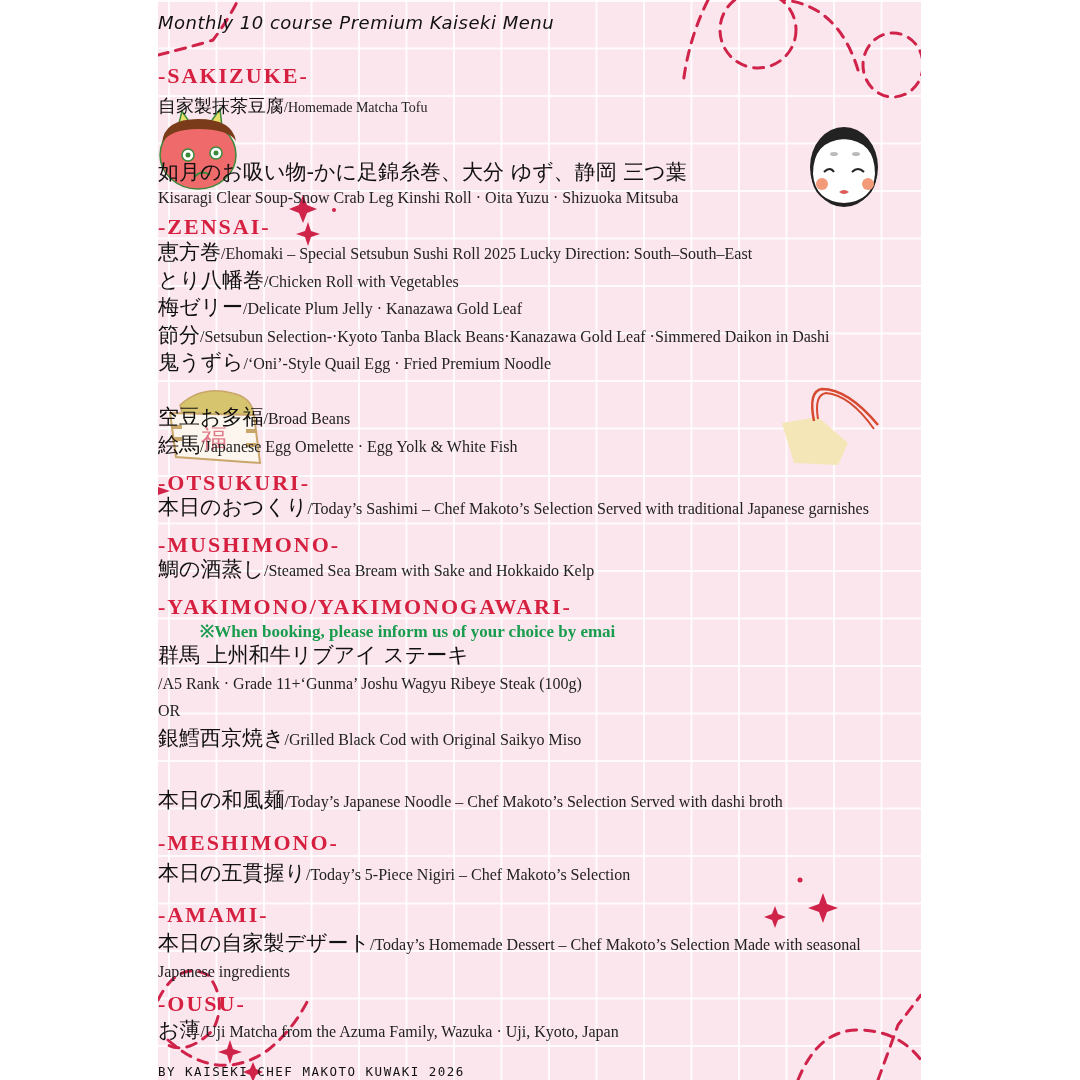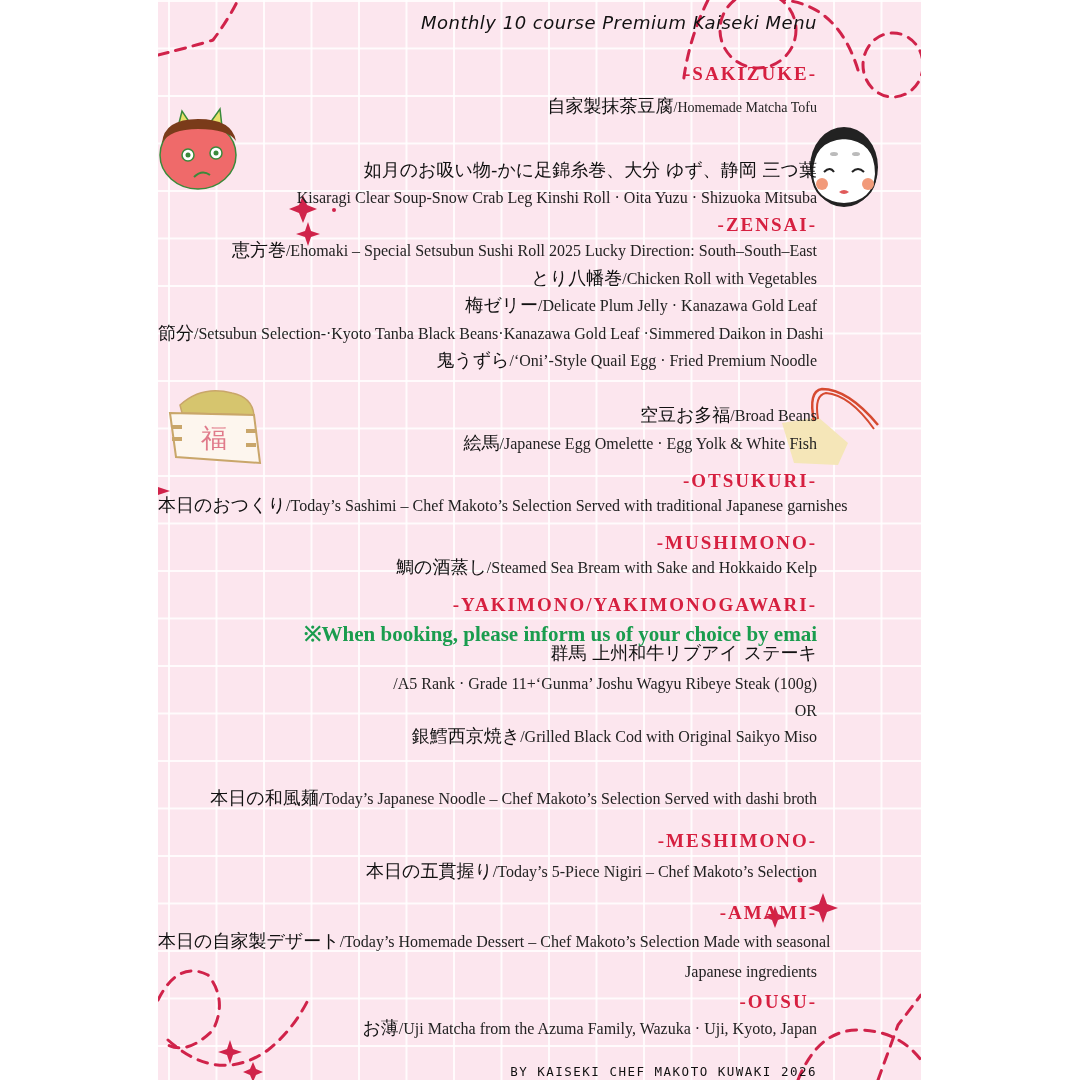--- a/index.html
+++ b/index.html
@@ -8,26 +8,26 @@
     position: absolute; left: 158px; top: 0; width: 763px; height: 1080px;
     background-color: #fce6ee;
     background-image:
       linear-gradient(to right, rgba(255,255,255,0.85) 1.5px, transparent 1.5px),
       linear-gradient(to bottom, rgba(255,255,255,0.85) 1.5px, transparent 1.5px);
     background-size: 47.5px 47.5px;
     background-position: 10px 0px;
     overflow: hidden;
   }
   .deco { position: absolute; }
-  .line { position: absolute; left: 0; width: 659px; text-align: right; white-space: nowrap; color: #1a1a1a; }
+  .line { position: absolute; left: 0; width: 659px; text-align: left; white-space: nowrap; color: #1a1a1a; }
   .title { font-family: "DejaVu Sans", sans-serif; font-size: 18px; letter-spacing: 0.5px; color: #111; font-style: italic; }
-  .section { font-family: "Liberation Serif", serif; font-weight: bold; font-size: 19px; color: #d62040; letter-spacing: 2px; }
-  .jp { font-family: "DejaVu Sans", sans-serif; font-size: 18px; color: #111; }
+  .section { font-family: "Liberation Serif", serif; font-weight: bold; font-size: 22px; color: #d62040; letter-spacing: 2px; }
+  .jp { font-family: "DejaVu Sans", sans-serif; font-size: 21px; color: #111; }
   .en { font-family: "Liberation Serif", serif; font-size: 16px; color: #222; }
-  .note { font-family: "Liberation Serif", serif; font-weight: bold; font-size: 21px; color: #1a9c4e; }
+  .note { font-family: "Liberation Serif", serif; font-weight: bold; font-size: 17px; color: #1a9c4e; padding-left: 42px; }
   .footer { font-family: "DejaVu Sans Mono", monospace; font-size: 12.5px; letter-spacing: 1.5px; color: #111; }
 </style>
 </head>
 <body>
 
 <div class="page">
 
   <svg class="deco" style="left:0;top:0" width="763" height="1080" viewBox="0 0 763 1080">
     <g fill="none" stroke="#d0234a" stroke-width="3" stroke-dasharray="10 8" stroke-linecap="round">
       <path d="M 0 55 Q 40 45 55 40 Q 70 20 80 0"></path>

